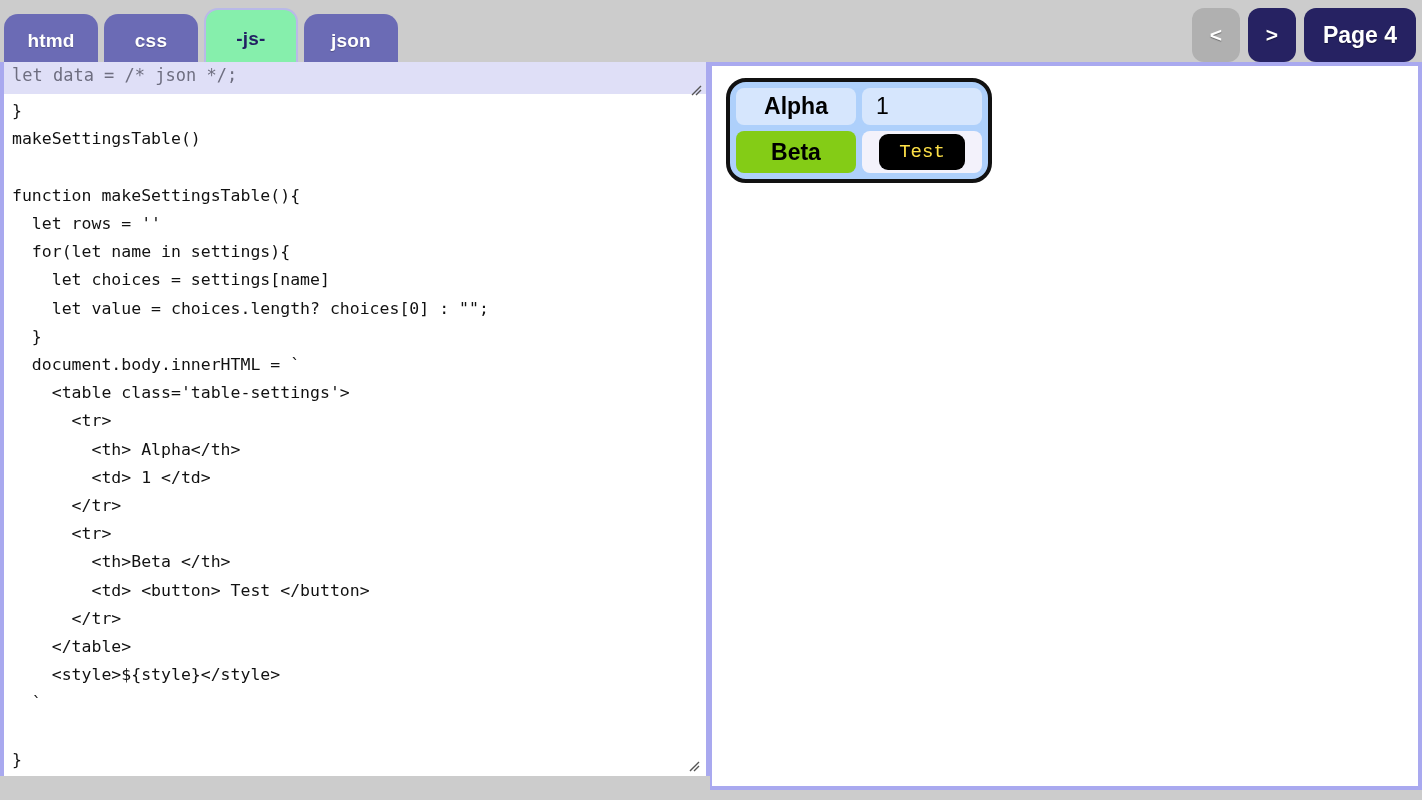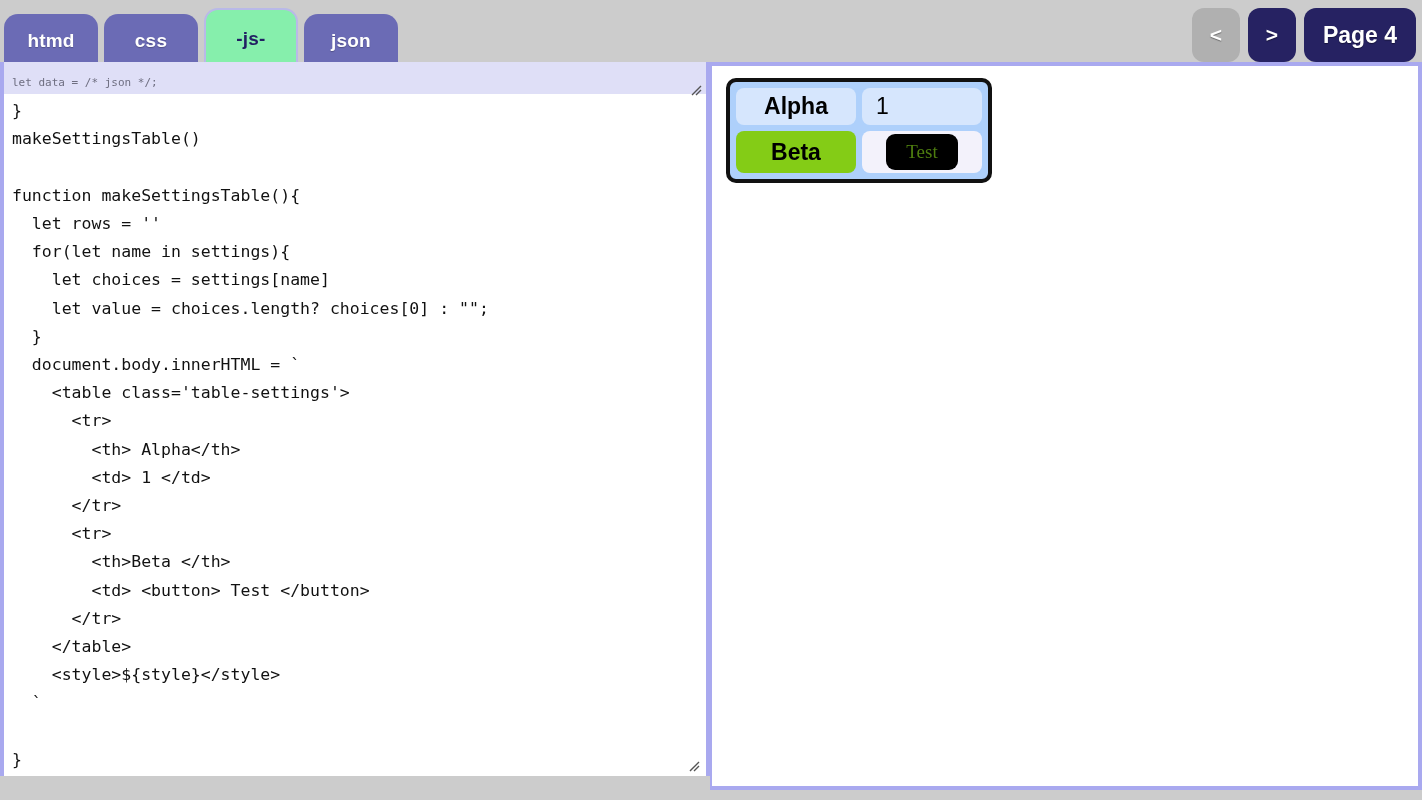--- a/index.html
+++ b/index.html
@@ -139,23 +139,23 @@
   #overlay-line {
     position: absolute;
     left: 0;
     top: 0;
     width: 702px;
     height: 32px;
     box-sizing: border-box;
     background: #dfdff7;
     color: #6e6e80;
     font-family: "DejaVu Sans Mono", "Liberation Mono", monospace;
-    font-size: 11px;
+    font-size: 17px;
     line-height: 26px;
-    padding: 8px 8px 0 8px;
+    padding: 0 8px 0 8px;
     white-space: pre;
     overflow: hidden;
     border: none;
   }
 
   .grip {
     position: absolute;
     width: 14px;
     height: 14px;
     pointer-events: auto;
@@ -186,21 +186,21 @@
     background: #ffffff;
     padding: 8px;
     box-sizing: border-box;
   }
 
   .table-settings {
     border-collapse: separate;
     border-spacing: 6px;
     background: #aed0fb;
     border: 4px solid #111111;
-    border-radius: 10px;
+    border-radius: 20px;
     margin: 4px 0 0 6px;
     font-family: "Liberation Sans", sans-serif;
   }
   .table-settings th {
     background: #d6e6fd;
     border-radius: 8px;
     font-size: 23px;
     font-weight: bold;
     color: #000000;
     padding: 5px 14px;
@@ -219,27 +219,27 @@
     text-align: left;
     min-width: 92px;
   }
   .table-settings tr:nth-child(2) td {
     background: #f3f2fb;
     text-align: center;
     padding: 3px 8px;
   }
   .table-settings button {
     background: #000000;
-    color: #4d7c0f;
+    color: #fde047;
     border: none;
     border-radius: 9px;
     font-size: 19px;
     padding: 7px 20px;
     cursor: pointer;
-    font-family: Liberation Serif, serif;
+    font-family: Liberation Mono, monospace;
   }
 </style>
 </head>
 <body>
 
 <div id="topbar">
 
   <div id="tabstrip">
     <button class="tab">htmd</button>
     <button class="tab">css</button>

